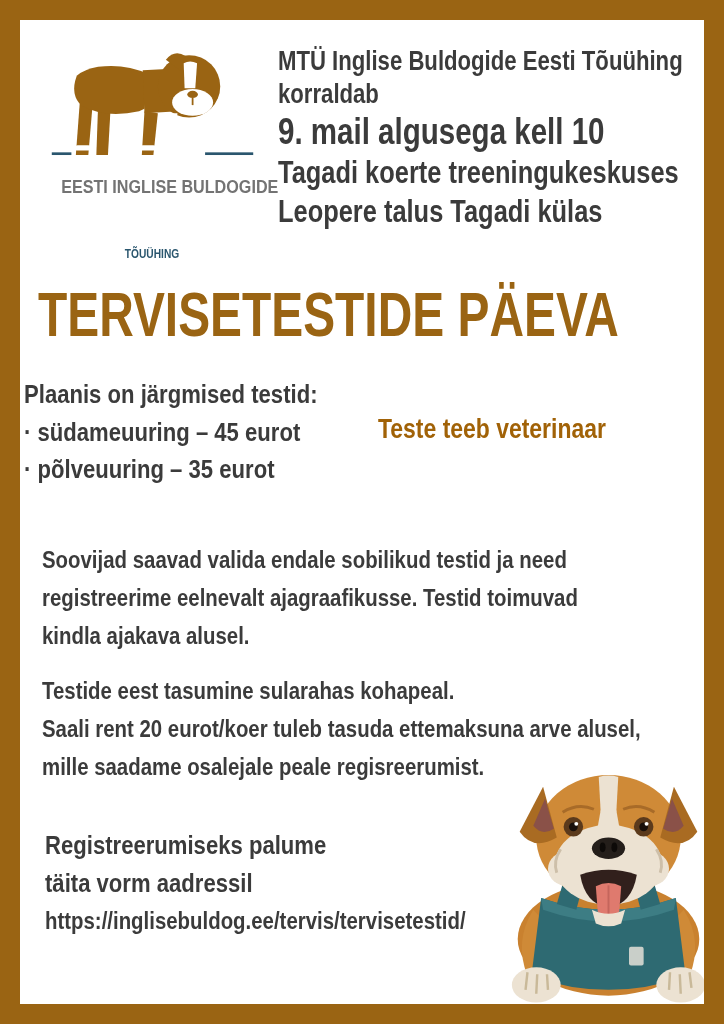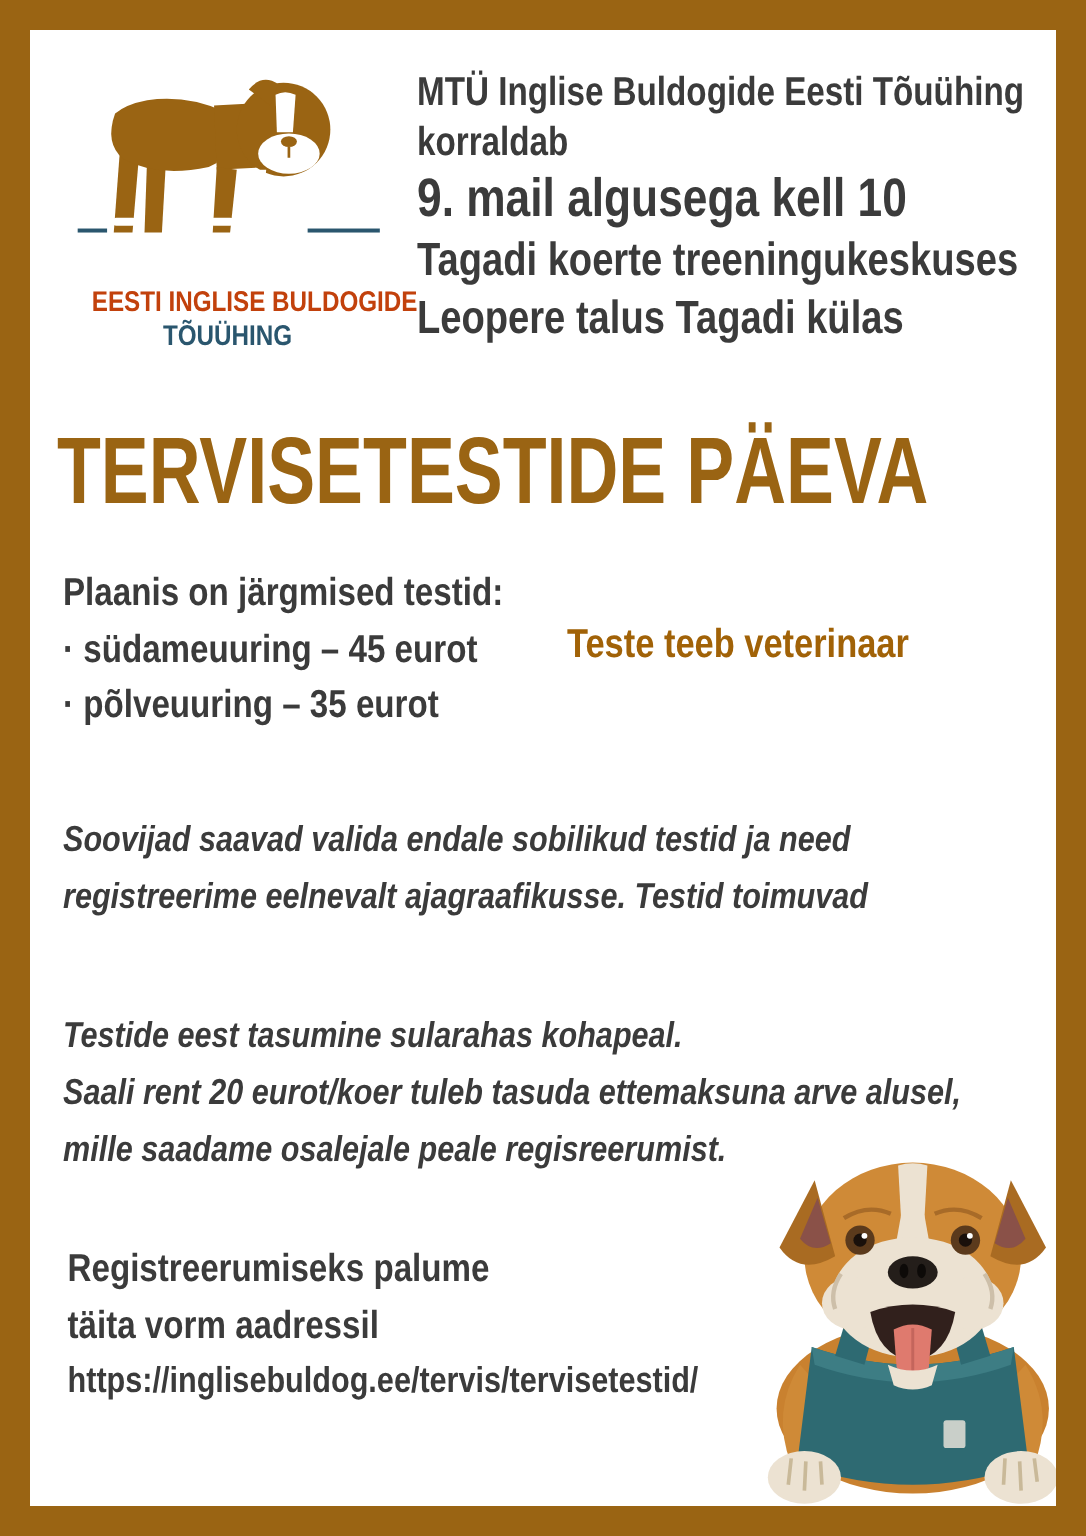--- a/index.html
+++ b/index.html
@@ -10,38 +10,38 @@
   .cx76,.cx82,.cx85,.cxc{display:inline-block;transform-origin:0 50%;white-space:nowrap;}
   .cx76{transform:scaleX(0.76);}
   .cx82{transform:scaleX(0.82);}
   .cx85{transform:scaleX(0.85);}
   .cxc{transform:scaleX(0.85);transform-origin:50% 50%;}
   .dark{color:#3b3b3b;}
   .brown{color:#a16207;}
   
   .logo{position:absolute;left:22px;top:20px;width:220px;text-align:center;}
   .logo svg{display:block;margin:0 auto;}
-  .logo-t1{font-size:19px;font-weight:bold;color:#c2410c;line-height:23px;margin-top:18px;}
-  .logo-t2{font-size:19px;font-weight:bold;color:#2a566e;line-height:23px;}
+  .logo-t1{font-size:19px;font-weight:bold;color:#737373;line-height:23px;margin-top:3px;}
+  .logo-t2{font-size:12px;font-weight:bold;color:#2a566e;line-height:23px;margin-top:45px;}
   
   .event-info{position:absolute;left:258px;top:24px;font-weight:bold;}
   .ei-l1{font-size:27px;line-height:34px;}
   .ei-l2{font-size:27px;line-height:32px;}
   .ei-l3{font-size:36px;line-height:43px;}
   .ei-l4{font-size:31px;line-height:39px;}
   .ei-l5{font-size:31px;line-height:39px;}
   
   .title{position:absolute;left:18px;top:256px;margin:0;font-size:63px;font-weight:bold;line-height:76px;color:#9a6413;}
   
-  .tests{position:absolute;left:22px;top:354px;font-weight:bold;}
+  .tests{position:absolute;left:4px;top:354px;font-weight:bold;}
   .tests-heading{font-size:26px;line-height:40px;}
   .tests-item{font-size:26px;line-height:37px;}
   .vet{position:absolute;left:358px;top:390px;font-weight:bold;font-size:27px;line-height:38px;}
   
-  .para{position:absolute;left:22px;font-weight:bold;font-size:24px;line-height:38px;font-style:italic;}
+  .para{position:absolute;left:22px;font-weight:bold;font-size:24px;line-height:38px;}
   .p1{top:521px;}
   .p2{top:652px;}
   .reg{position:absolute;left:25px;top:806px;font-weight:bold;font-size:26px;line-height:38px;}
   .reg-url{font-size:24px;text-align:right;}
   
   .dog-illustration{position:absolute;left:486px;top:732px;width:205px;height:256px;}
 </style>
 </head>
 <body>
 
@@ -99,20 +99,21 @@
       <div class="tests-item"><span class="cx85">· põlveuuring – 35 eurot</span></div>
     </div>
 
     <div class="vet brown">
       <div><span class="cx85">Teste teeb veterinaar</span></div>
     </div>
 
     <div class="para p1 dark">
       <div><span class="cx85">Soovijad saavad valida endale sobilikud testid ja need</span></div>
       <div><span class="cx85">registreerime eelnevalt ajagraafikusse. Testid toimuvad</span></div>
+      <div><span class="cx85">kindla ajakava alusel.</span></div>
     </div>
 
     <div class="para p2 dark">
       <div><span class="cx85">Testide eest tasumine sularahas kohapeal.</span></div>
       <div><span class="cx85">Saali rent 20 eurot/koer tuleb tasuda ettemaksuna arve alusel,</span></div>
       <div><span class="cx85">mille saadame osalejale peale regisreerumist.</span></div>
     </div>
 
     <div class="reg dark">
       <div><span class="cx85">Registreerumiseks palume</span></div>

